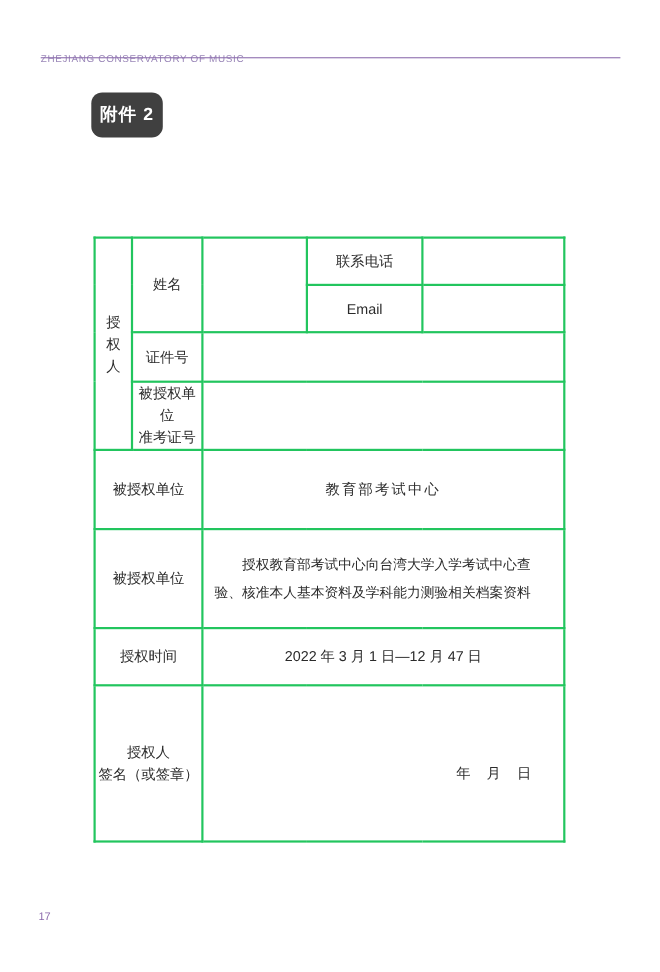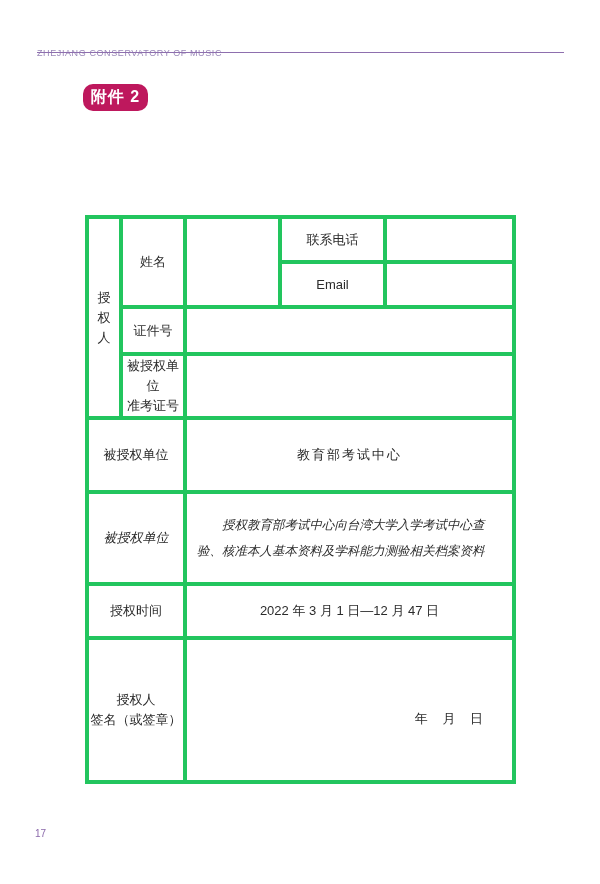--- a/index.html
+++ b/index.html
@@ -26,22 +26,22 @@
     position: absolute;
     left: 37px; top: 52px;
     width: 527px; height: 1px;
     background: #8e6fae;
   }
 
   
   .badge {
     position: absolute;
     left: 83px; top: 84px;
-    width: 65px; height: 27px;
-    background: #be185d;
+    width: 65px; height: 41px;
+    background: #404040;
     border-radius: 10px;
     color: #ffffff;
     font-size: 16px;
     font-weight: bold;
     letter-spacing: 1px;
     display: flex;
     align-items: center;
     justify-content: center;
   }
 
@@ -63,32 +63,32 @@
   table.form {
     position: absolute;
     left: 85px; top: 215px;
     width: 427px;
     border-collapse: collapse;
     table-layout: fixed;
     font-size: 13px;
     color: #2b2b2b;
   }
   table.form td {
-    border: 4px solid #22c55e;
+    border: 2px solid #22c55e;
     text-align: center;
     vertical-align: middle;
     padding: 0;
     overflow: hidden;
   }
   tr.r1 td { height: 41px; }
   tr.r2 td { height: 41px; }
   tr.r3 td { height: 43px; }
   tr.r4 td { height: 55px; }
   tr.r5 td { height: 70px; }
-  tr.r6 td { height: 88px; font-style: italic; }
+  tr.r6 td { height: 88px; }
   tr.r7 td { height: 50px; }
   tr.r8 td { height: 140px; }
 
   .vtext {
     width: 1em;
     margin: 0 auto;
     line-height: 20px;
     word-break: break-all;
     letter-spacing: 0;
   }

